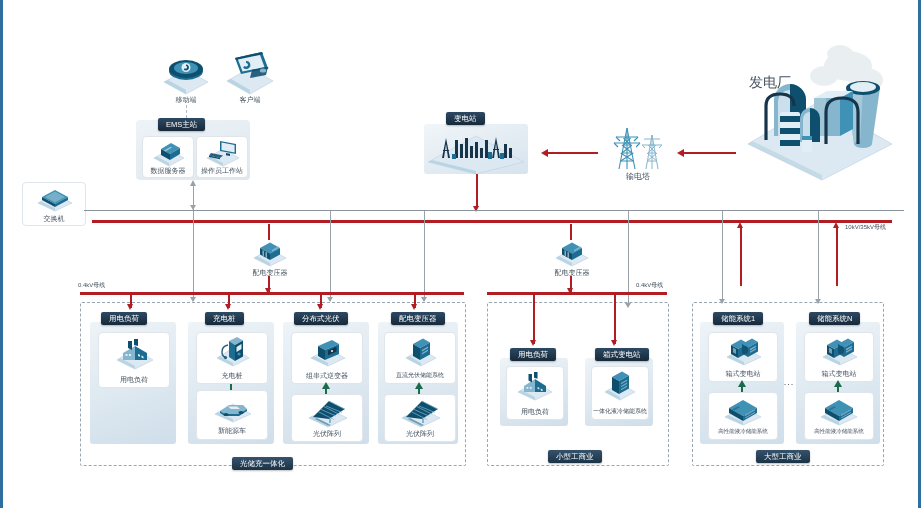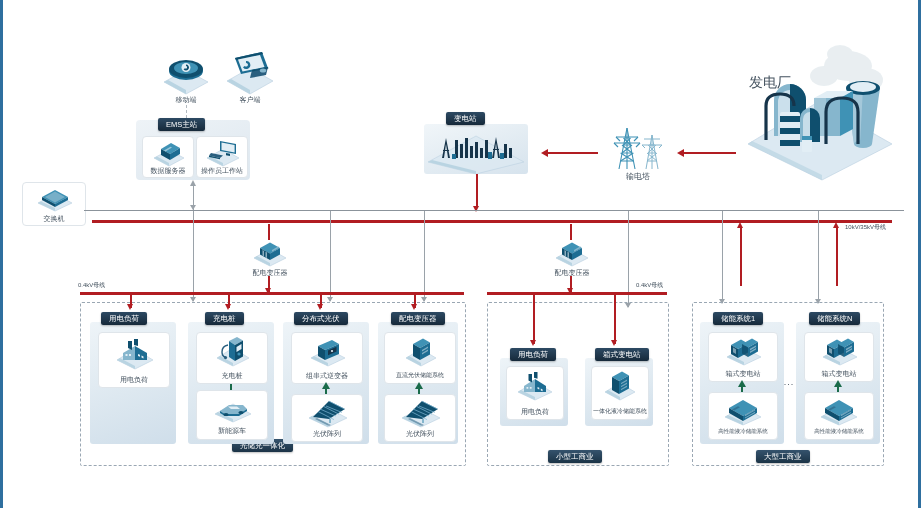--- a/index.html
+++ b/index.html
@@ -299,21 +299,21 @@
   <div class="vred" style="left:570px;top:276px;height:16px;"></div>
   <div class="arrow-d" style="left:567px;top:288px;"></div>
 
   <div class="redline" style="left:80px;top:292px;width:384px;height:3px;"></div>
   <div class="lbl" style="left:78px;top:281px;width:60px;text-align:left;font-size:6px;">0.4kV母线</div>
 
   <div class="redline" style="left:487px;top:292px;width:180px;height:3px;"></div>
   <div class="lbl" style="left:636px;top:281px;width:60px;text-align:left;font-size:6px;">0.4kV母线</div>
 
   <div class="dashbox" style="left:80px;top:302px;width:384px;height:162px;"></div>
-  <div class="pill lt" style="left:232px;top:439px;">光储充一体化</div>
+  <div class="pill lt" style="left:232px;top:457px;">光储充一体化</div>
 
   <div class="vred" style="left:130px;top:294px;height:14px;"></div>
   <div class="arrow-d" style="left:127px;top:304px;"></div>
   <div class="softbox" style="left:90px;top:322px;width:86px;height:122px;"></div>
   <div class="pill" style="left:101px;top:312px;">用电负荷</div>
   <div class="whitecard" style="left:98px;top:332px;width:70px;height:54px;">
     <div class="iso" style="left:16px;top:4px;">
       <svg width="40" height="34" viewBox="0 0 40 34">
         <path class="plat" d="M2 23 L20 12 L38 23 L20 32 Z"></path>
         <path class="c5" d="M2 23 L20 32 L20 29 L5 21 Z"></path>

